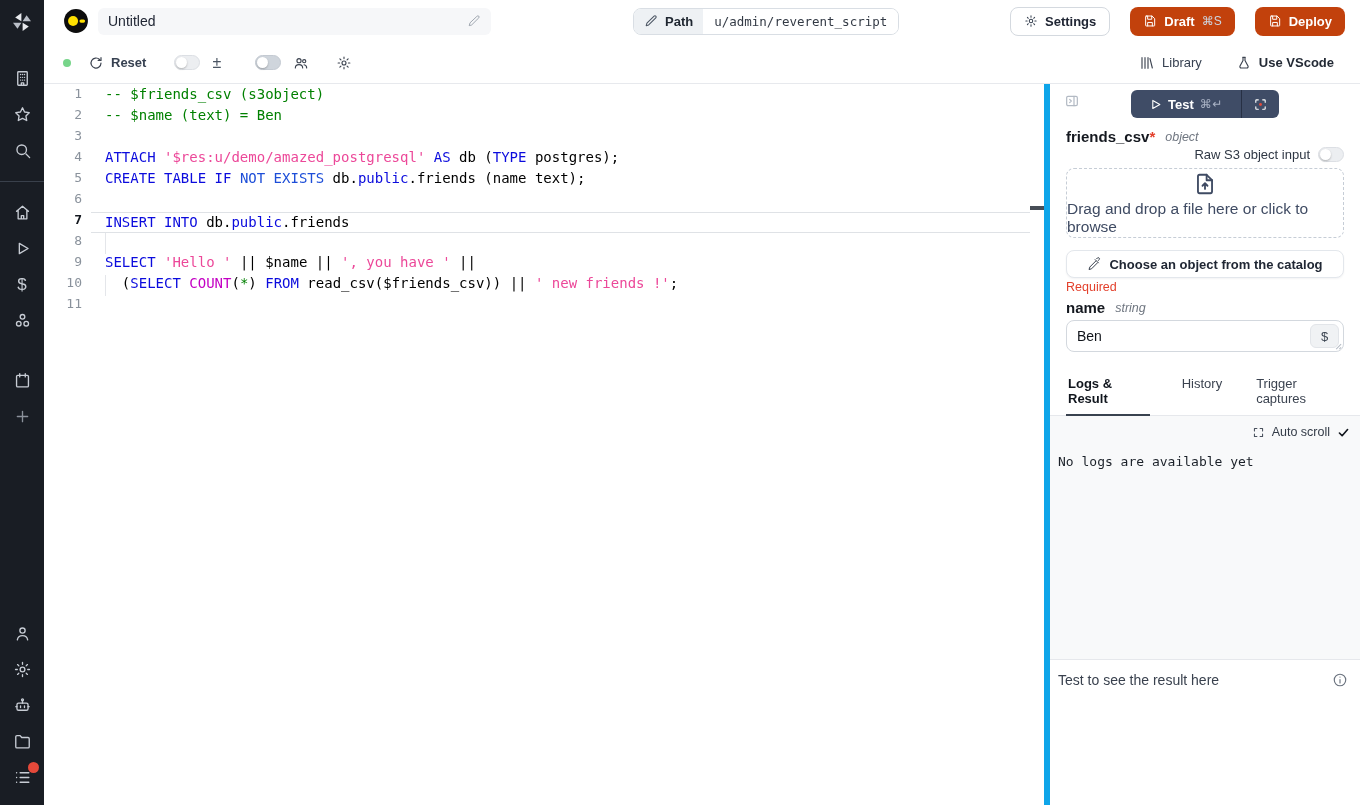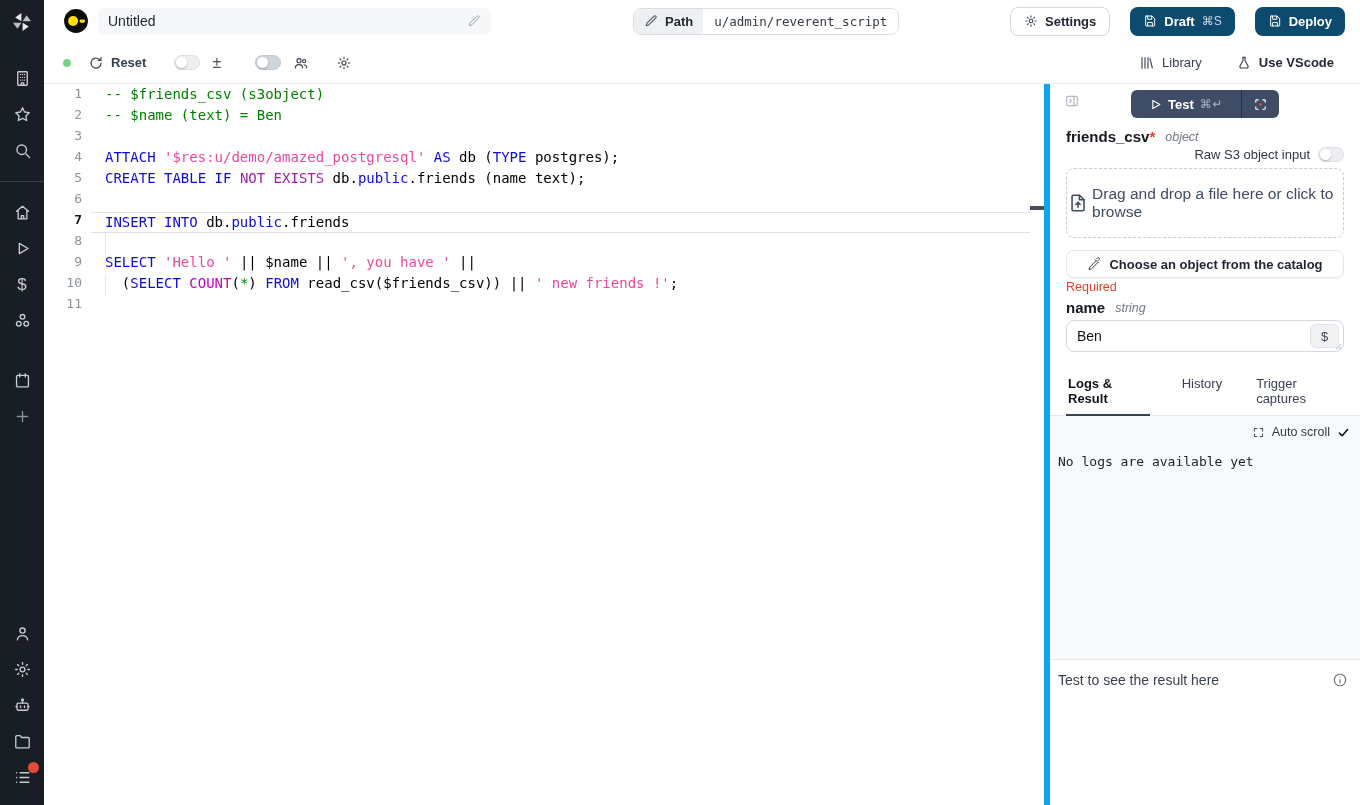--- a/index.html
+++ b/index.html
@@ -34,21 +34,21 @@
   .path-chip{margin-left:142px;height:27px;border:1px solid #d9dee4;border-radius:8px;
     display:flex;overflow:hidden;cursor:pointer}
   .path-left{background:#eef1f4;display:flex;align-items:center;gap:7px;padding:0 10px;
     color:#1f2630;font-weight:600;font-size:13px}
   .path-left svg,.btn svg{width:14px;height:14px}
   .path-right{background:#fff;display:flex;align-items:center;padding:0 11px;
     font-family:"DejaVu Sans Mono",monospace;color:#333a45;font-size:12.5px}
   .btn{height:29px;border-radius:8px;display:flex;align-items:center;gap:7px;font-size:13px;
     font-weight:700;cursor:pointer;padding:0 13px}
   .btn-settings{margin-left:auto;background:#fff;border:1px solid #d4d9df;color:#202634}
-  .btn-primary{background:#0c4a6e;color:#fff;border:none}
+  .btn-primary{background:#c2410c;color:#fff;border:none}
   .btn .short{color:#cdd6e2;font-weight:500;font-size:12px}
   .ml20{margin-left:20px}
 
   .toolbar{height:42px;display:flex;align-items:center;padding:0 26px 0 19px;
     border-bottom:1px solid #e7e9ed;flex:none}
   .dot{width:8px;height:8px;border-radius:50%;background:#77d58a;flex:none}
   .tb-group{display:flex;align-items:center;gap:7px;color:#374151;font-size:13px;
     font-weight:600;cursor:pointer}
   .tb-group svg{width:16px;height:16px;color:#3c4350}
   .toggle{width:26px;height:15px;border-radius:8px;background:#eceef1;border:1px solid #dcdfe4;
@@ -66,21 +66,21 @@
   .gutter{position:absolute;left:0;top:2px;width:47px}
   .ln{height:21px;line-height:21px;text-align:right;padding-right:9px;
     font:13px "DejaVu Sans Mono",monospace;color:#8a929c}
   .ln.act{color:#14181f;font-weight:700}
   .code{margin:0 14px 0 47px}
   .cl{height:21px;line-height:21px;font:14px "DejaVu Sans Mono",monospace;white-space:pre;
     padding-left:14px;position:relative}
   .cl.act{border-top:1px solid #dfe2e6;border-bottom:1px solid #dfe2e6;line-height:19px}
   .cl.guide::before{content:"";position:absolute;left:14px;top:0;bottom:0;width:1px;background:#e4e6ea}
   .tk-c{color:#008000}.tk-k{color:#0b0bdd}.tk-s{color:#ec4899}.tk-p{color:#000}
-  .tk-o{color:#a21caf}.tk-f{color:#c400c4}.tk-g{color:#008000}
+  .tk-o{color:#1d4ed8}.tk-f{color:#c400c4}.tk-g{color:#008000}
   .overview{position:absolute;right:0;top:0;width:14px;height:100%}
   .ov-marker{position:absolute;top:122px;left:0;width:14px;height:4px;background:#474d56}
 
   
   .panel{width:316px;flex:none;border-left:6px solid #0ea5e9;display:flex;flex-direction:column;background:#fff}
   .p-top{padding:6px 16px 0}
   .head-row{position:relative;height:28px}
   .collapse{position:absolute;left:-2px;top:3px;color:#b3bac4;cursor:pointer}
   .collapse svg{width:16px;height:16px}
   .test-group{width:148px;margin:0 auto;height:28px;background:#3f4c66;border-radius:6px;
@@ -93,21 +93,21 @@
   .test-capture{width:37px;display:flex;align-items:center;justify-content:center}
   .test-capture svg{width:15px;height:15px}
 
   .arg-head{display:flex;align-items:center;margin-top:10px}
   .arg-name{font-size:15px;font-weight:700;color:#14181f}
   .req-star{color:#e3402c;font-weight:700;font-size:15px}
   .arg-type{font-size:12.5px;font-style:italic;color:#6f7680;margin-left:10px}
   .raw-row{display:flex;justify-content:flex-end;align-items:center;gap:8px;margin-top:2px;
     font-size:13px;color:#2f3744}
   .dropzone{margin-top:6px;height:70px;border:1px dashed #c6cdd6;border-radius:8px;
-    display:flex;flex-direction:row;align-items:center;justify-content:center;gap:3px;
+    display:flex;flex-direction:column;align-items:center;justify-content:center;gap:3px;
     color:#3f4b63;cursor:pointer}
   .dropzone svg{width:26px;height:26px}
   .drop-text{font-size:15.5px;font-weight:500}
   .catalog-btn{margin-top:12px;height:28px;border:1px solid #e3e7ec;border-radius:8px;background:#fff;
     display:flex;align-items:center;justify-content:center;gap:8px;font-size:13px;font-weight:600;
     color:#202734;box-shadow:0 1px 2px rgba(16,24,40,.05);cursor:pointer;width:100%}
   .catalog-btn svg{width:14px;height:14px;color:#39414e}
   .required{margin-top:2px;font-size:12.5px;color:#e3402c}
   .arg-head.second{margin-top:5px}
   .text-input{margin-top:4px;height:32px;border:1px solid #d3d8de;border-radius:8px;position:relative;

